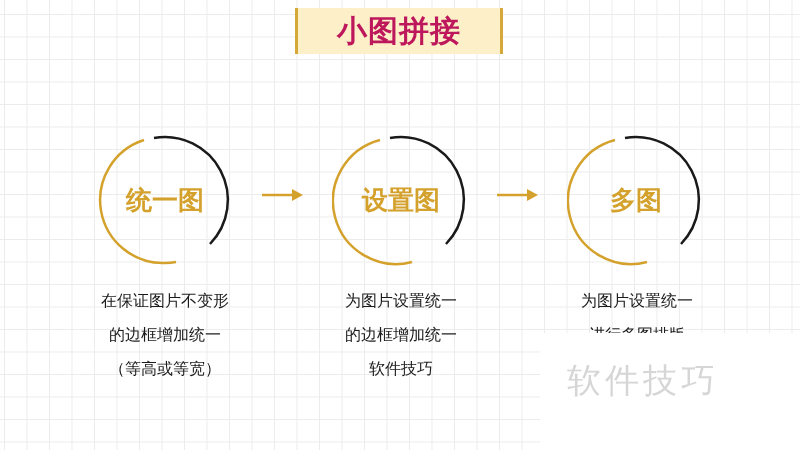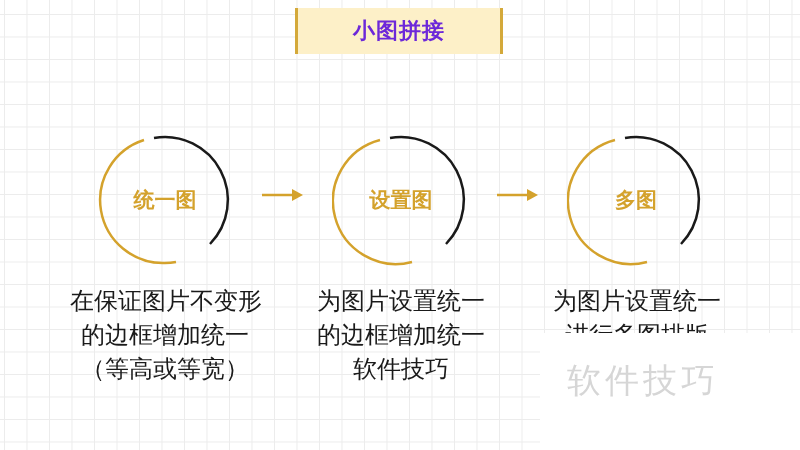--- a/index.html
+++ b/index.html
@@ -13,32 +13,32 @@
     background-position: 4px 14px;
     font-family: "DejaVu Sans", "Liberation Sans", sans-serif;
   }
   .title-box {
     position: absolute; left: 295px; top: 8px; width: 208px; height: 46px;
     background: #fdf0c8;
     border-left: 3px solid #d4a93a; border-right: 3px solid #d4a93a;
     box-sizing: border-box;
     display: flex; align-items: center; justify-content: center;
   }
-  .title-text { font-size: 22px; font-weight: bold; color: #6d28d9; letter-spacing: 1px; }
+  .title-text { font-size: 30px; font-weight: bold; color: #be185d; letter-spacing: 1px; }
   .circle-wrap { position: absolute; top: 131px; width: 138px; height: 138px; }
   .circle-wrap svg { position: absolute; left: 0; top: 0; }
   .circle-label {
     position: absolute; left: 0; top: 0; width: 138px; height: 138px;
     display: flex; flex-direction: column; align-items: center; justify-content: center;
-    color: #d4a22c; font-size: 21px; line-height: 36px; font-weight: bold;
+    color: #d4a22c; font-size: 26px; line-height: 36px; font-weight: bold;
   }
   .arrow { position: absolute; top: 188px; }
   .desc {
     position: absolute; top: 284px; width: 190px; text-align: center;
-    font-size: 24px; line-height: 34px; color: #1a1a1a;
+    font-size: 16px; line-height: 34px; color: #1a1a1a;
   }
   .desc span { display: block; white-space: nowrap; }
   .desc-clip { height: 56px; overflow: hidden; }
   .cover {
     position: absolute; left: 540px; top: 333px; width: 260px; height: 117px;
     background: #ffffff;
   }
   .watermark {
     position: absolute; left: 567px; top: 358px;
     font-size: 34px; color: #d6d6d6; letter-spacing: 4px;

